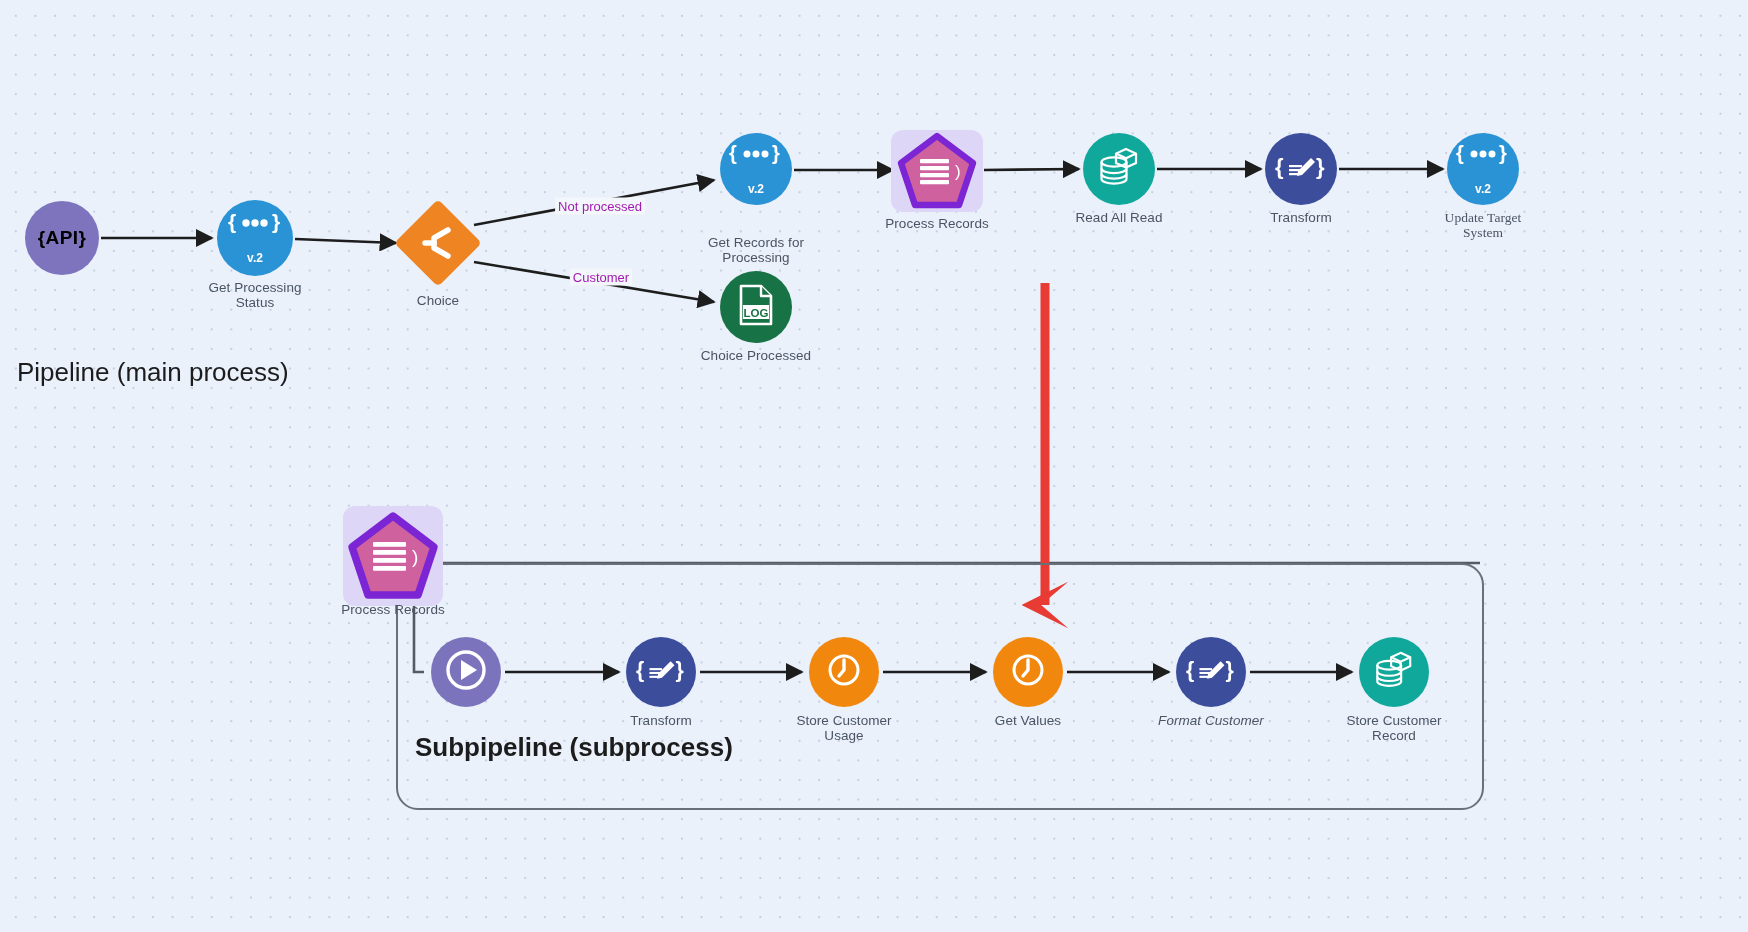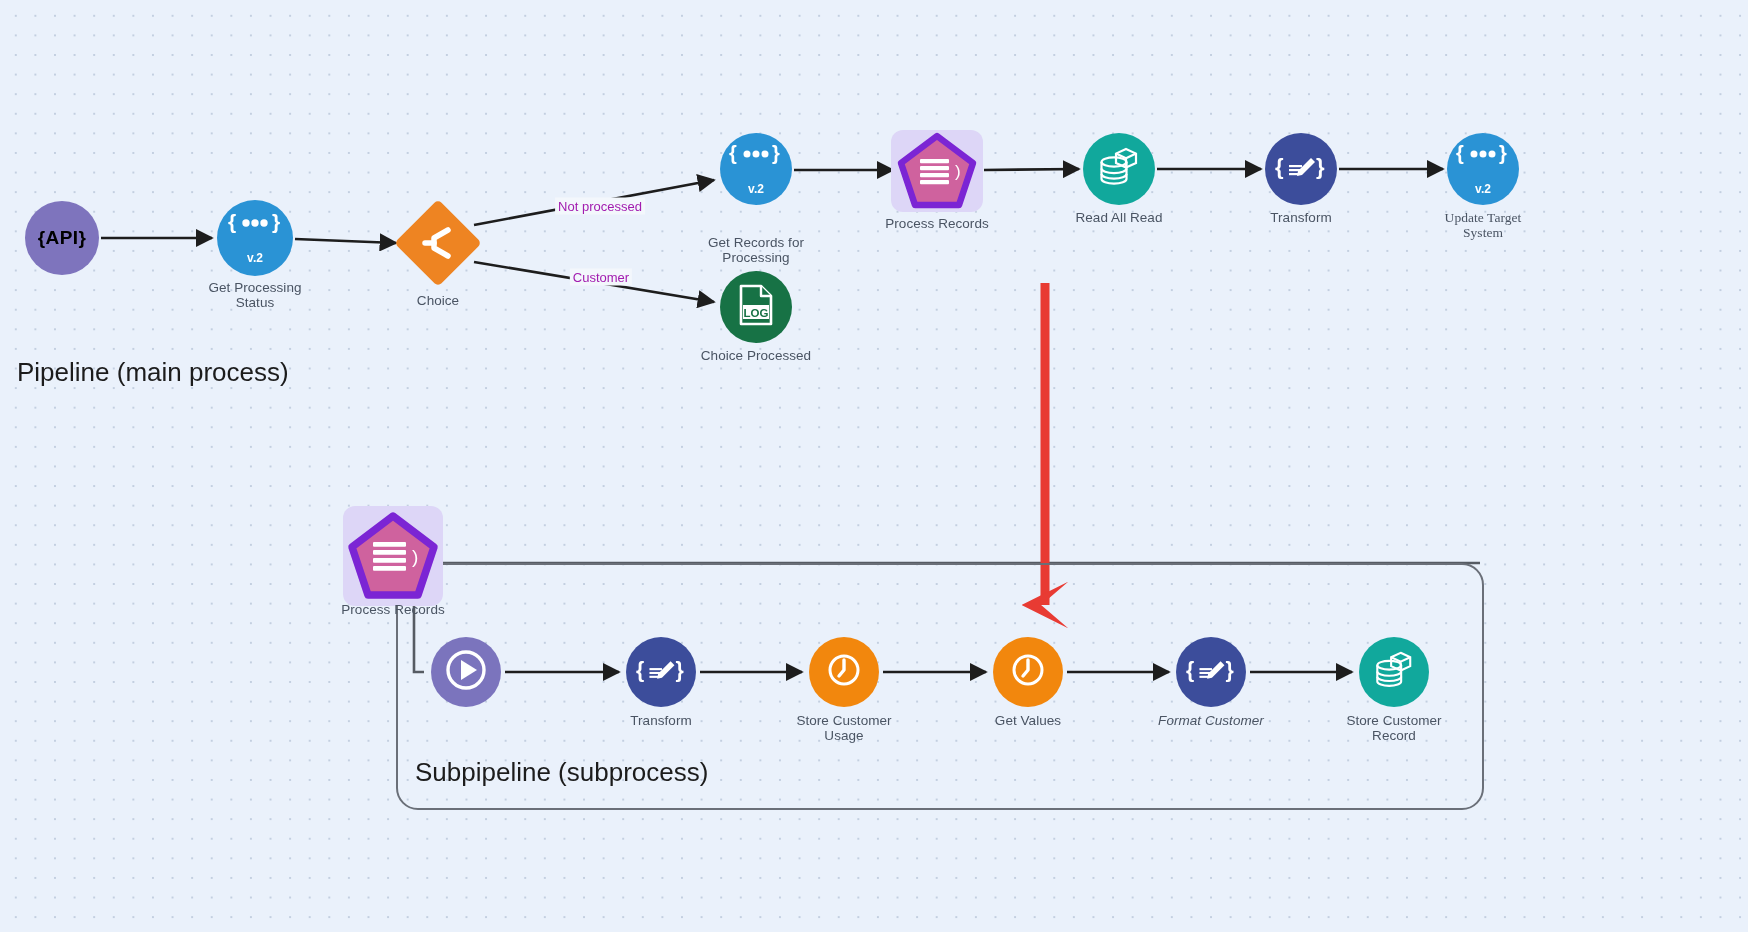--- a/index.html
+++ b/index.html
@@ -402,15 +402,15 @@
             <path d="M20 8.6 L30 13.2 L40 8.6 M30 13.2 L30 22.6"></path>
           </g>
         </svg>
       </span>
     </div>
   </div>
   <div class="node-label" style="left:1394px; top:714px; width:200px;">Store Customer
 Record</div>
 
   <div class="caption" style="left:17px; top:357px;">Pipeline (main process)</div>
-  <div class="caption" style="left:415px; top:757px;">Subpipeline (subprocess)</div>
+  <div class="caption" style="left:415px; top:732px;font-weight:bold;">Subpipeline (subprocess)</div>
 
 </div>
 
 </body></html>

